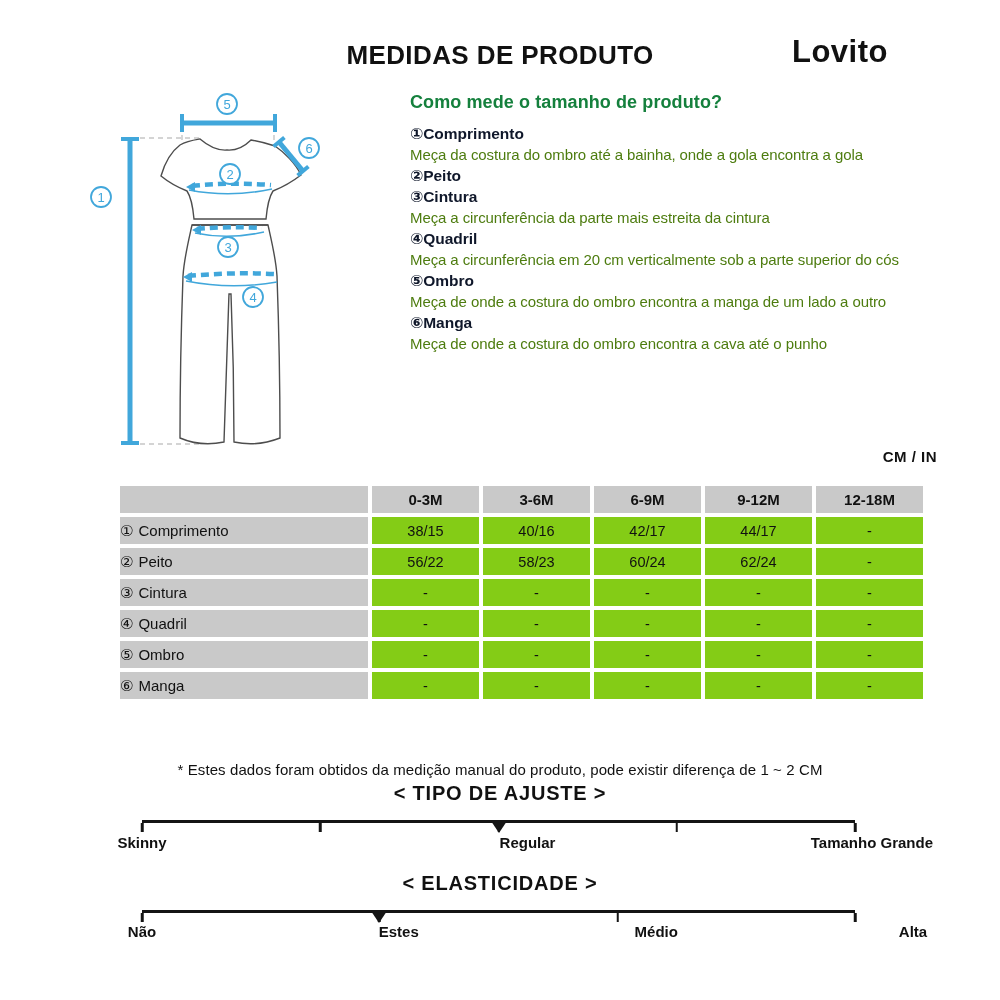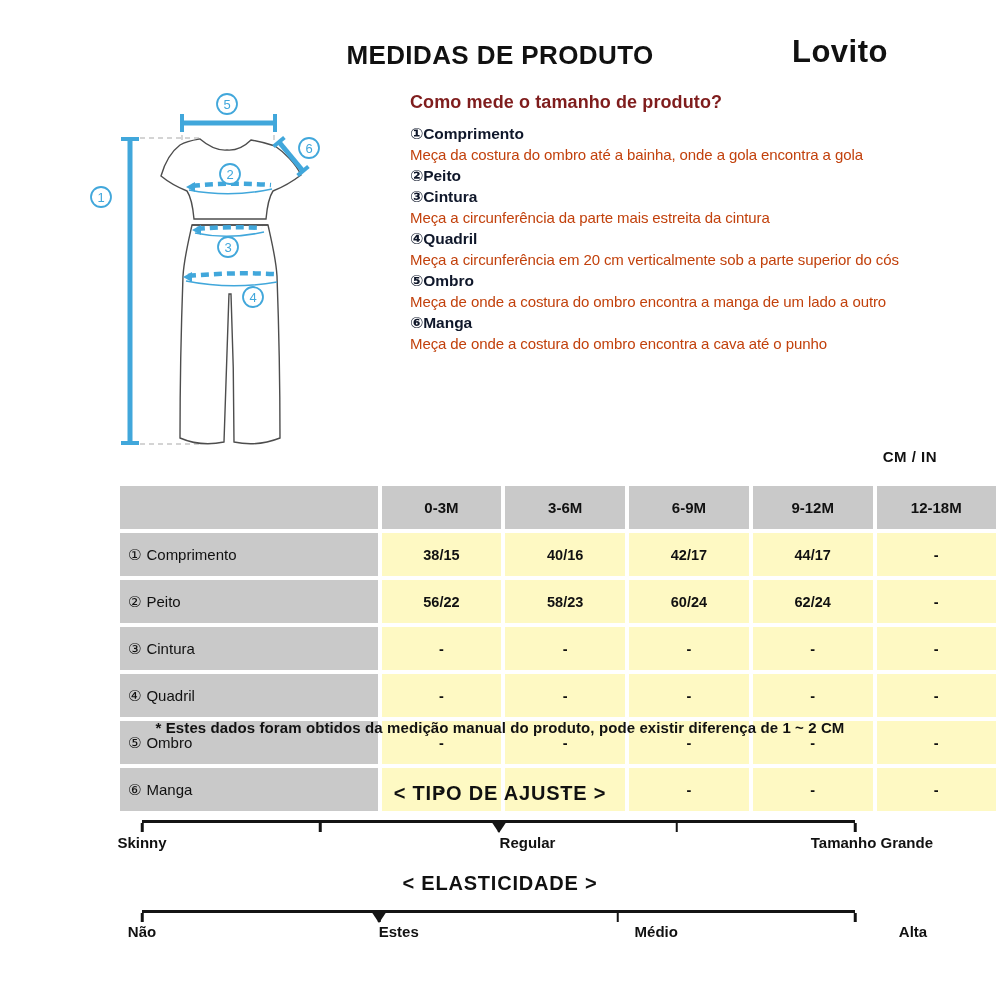--- a/index.html
+++ b/index.html
@@ -10,35 +10,35 @@
   
   .title{top:40px;left:500px;transform:translateX(-50%);font-size:26px;font-weight:700;
          letter-spacing:.4px;white-space:nowrap;}
   .brand{top:34px;left:792px;font-size:31px;font-weight:700;letter-spacing:.5px;}
 
   
   .diagram{top:92px;left:78px;}
 
   
   .guide{top:92px;left:410px;width:520px;}
-  .guide-h{font-size:18px;font-weight:700;color:#7f1d1d;margin:0 0 10px 0;letter-spacing:.1px;}
+  .guide-h{font-size:18px;font-weight:700;color:#15803d;margin:0 0 10px 0;letter-spacing:.1px;}
   .gl{font-size:15.5px;font-weight:700;line-height:21px;color:#0f172a;}
-  .gd{font-size:15px;font-weight:400;line-height:21px;color:#c2410c;letter-spacing:-.1px;}
+  .gd{font-size:15px;font-weight:400;line-height:21px;color:#4d7c0f;letter-spacing:-.1px;}
 
   .units{top:448px;right:63px;font-size:15px;font-weight:700;letter-spacing:.5px;}
 
   
   table.sizes{position:absolute;top:482px;left:116px;border-collapse:separate;border-spacing:4px;}
-  table.sizes td{height:27px;padding:8px;vertical-align:middle;}
+  table.sizes td{height:27px;padding:0;vertical-align:middle;}
   td.lab{width:248px;background:#c9c9c9;font-size:15px;font-weight:400;text-align:left;padding-left:12px;}
   td.hc{width:107px;background:#c9c9c9;font-size:15px;font-weight:700;text-align:center;}
-  td.vc{width:107px;background:#fef9c3;font-size:14.5px;font-weight:700;text-align:center;}
+  td.vc{width:107px;background:#84cc16;font-size:14.5px;font-weight:400;text-align:center;}
   .cnum{margin-right:5px;}
 
-  .footnote{top:719px;left:500px;transform:translateX(-50%);font-size:15px;font-weight:700;
+  .footnote{top:761px;left:500px;transform:translateX(-50%);font-size:15px;font-weight:400;
             white-space:nowrap;letter-spacing:.1px;}
 
   
   .sec-h{left:500px;transform:translateX(-50%);font-size:20px;font-weight:700;
          letter-spacing:.8px;white-space:nowrap;}
   .fit-h{top:782px;} .ela-h{top:872px;}
   .slider{left:142px;width:713px;height:14px;border-top:3px solid #141414;}
   .fit-s{top:820px;} .ela-s{top:910px;}
   .tick{position:absolute;top:0;width:2.5px;height:9px;background:#141414;transform:translateX(-50%);}
   .marker{position:absolute;top:-2px;width:0;height:0;transform:translateX(-50%);

